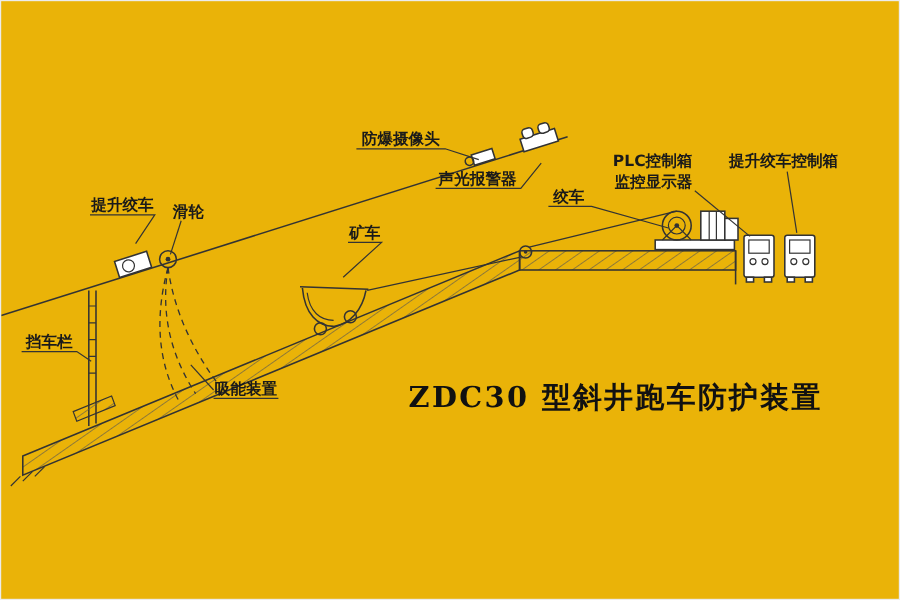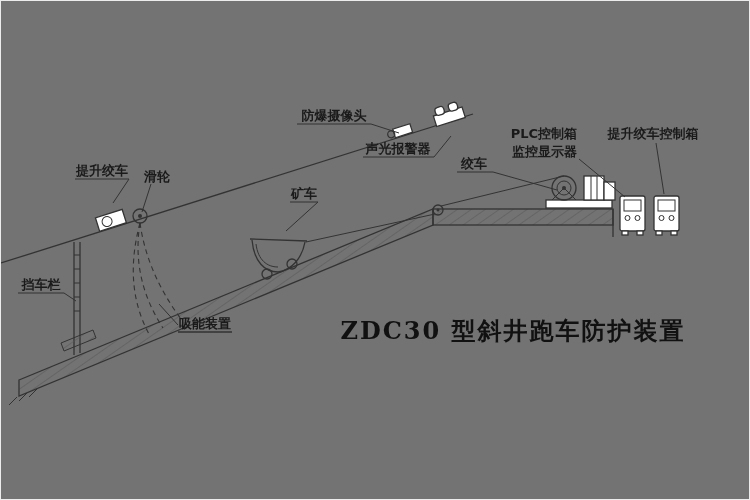--- a/index.html
+++ b/index.html
@@ -1,19 +1,19 @@
 <!DOCTYPE html>
 <html><head>
 <meta charset="utf-8">
 <style>
   html,body{margin:0;padding:0;background:#ffffff;}
   .stage{
     position:relative;
     width:750px;height:500px;
-    background:#737373;
+    background:#eab308;
     overflow:hidden;
     font-family:"DejaVu Sans","Liberation Sans",sans-serif;
     border:1px solid #ececec;
     box-sizing:border-box;
   }
   svg{display:block;}
   .lbl{
     font-family:"DejaVu Sans","Liberation Sans",sans-serif;
     font-size:13px;
     font-weight:700;

